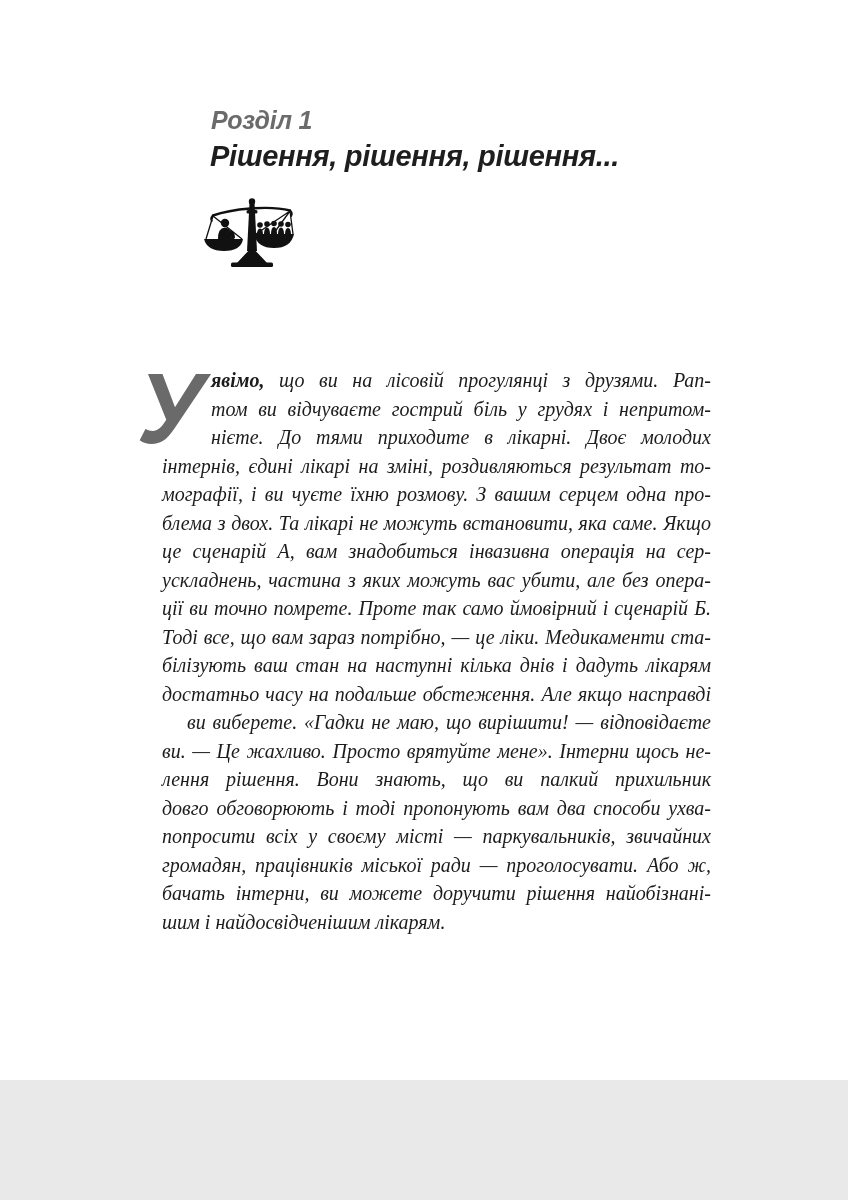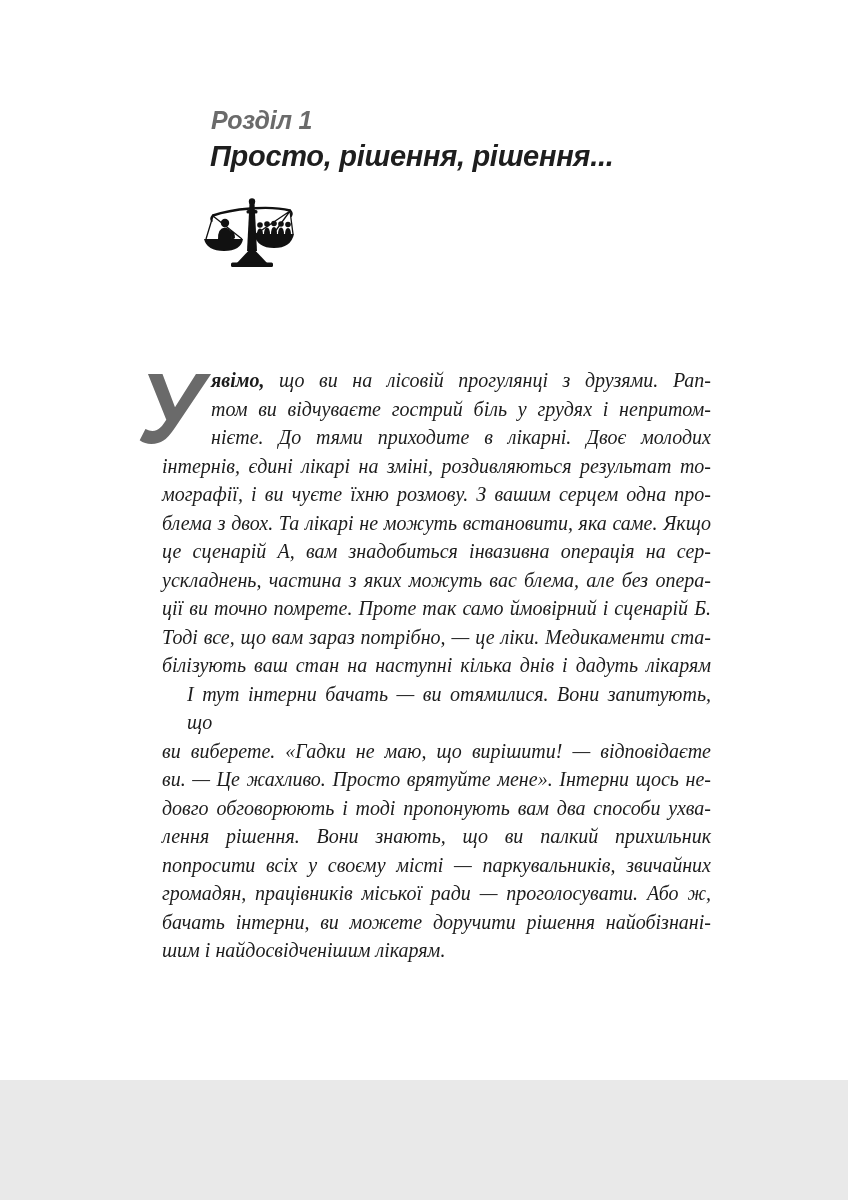--- a/index.html
+++ b/index.html
@@ -77,21 +77,21 @@
   .para2 > div:first-child { padding-left: 25px; }
   .para2 > div:last-child { text-align-last: left; }
 </style>
 </head>
 <body>
 
 <div class="page">
 
   <div class="chapter-label">Розділ 1</div>
 
-  <div class="chapter-title">Просто, рішення, рішення...</div>
+  <div class="chapter-title">Рішення, рішення, рішення...</div>
 
   <svg class="scales" viewBox="0 0 94 74" xmlns="http://www.w3.org/2000/svg" aria-hidden="true">
     <g fill="#111111" stroke="none">
 
       <circle cx="49" cy="4.5" r="3.2"></circle>
 
       <polygon points="46.5,6 51.5,6 54,54 44,54"></polygon>
       <rect x="43.5" y="13" width="11" height="3.5" rx="1.5"></rect>
 
       <polygon points="49,50 33,67 65,67"></polygon>
@@ -129,31 +129,31 @@
   <div class="bodytext">
     <span class="dropcap">У</span>
     <div class="line"><span class="lead">явімо,</span><span> що ви на лісовій прогулянці з друзями. Рап-</span></div>
     <div class="para1">
         <div class="line">том ви відчуваєте гострий біль у грудях і непритом-</div>
         <div class="line">нієте. До тями приходите в лікарні. Двоє молодих</div>
         <div class="line">інтернів, єдині лікарі на зміні, роздивляються результат то-</div>
         <div class="line">мографії, і ви чуєте їхню розмову. З вашим серцем одна про-</div>
         <div class="line">блема з двох. Та лікарі не можуть встановити, яка саме. Якщо</div>
         <div class="line">це сценарій А, вам знадобиться інвазивна операція на сер-</div>
-        <div class="line">ускладнень, частина з яких можуть вас блема, але без опера-</div>
+        <div class="line">ускладнень, частина з яких можуть вас убити, але без опера-</div>
         <div class="line">ції ви точно помрете. Проте так само ймовірний і сценарій Б.</div>
         <div class="line">Тоді все, що вам зараз потрібно, — це ліки. Медикаменти ста-</div>
         <div class="line">білізують ваш стан на наступні кілька днів і дадуть лікарям</div>
+        <div class="line">достатньо часу на подальше обстеження. Але якщо насправді</div>
       </div>
     <div class="para2">
-        <div class="line">І тут інтерни бачать — ви отямилися. Вони запитують, що</div>
         <div class="line">ви виберете. «Гадки не маю, що вирішити! — відповідаєте</div>
         <div class="line">ви. — Це жахливо. Просто врятуйте мене». Інтерни щось не-</div>
+        <div class="line">лення рішення. Вони знають, що ви палкий прихильник</div>
         <div class="line">довго обговорюють і тоді пропонують вам два способи ухва-</div>
-        <div class="line">лення рішення. Вони знають, що ви палкий прихильник</div>
         <div class="line">попросити всіх у своєму місті — паркувальників, звичайних</div>
         <div class="line">громадян, працівників міської ради — проголосувати. Або ж,</div>
         <div class="line">бачать інтерни, ви можете доручити рішення найобізнані-</div>
         <div class="line">шим і найдосвідченішим лікарям.</div>
       </div>
   </div>
 
 </div>
 
 </body></html>

